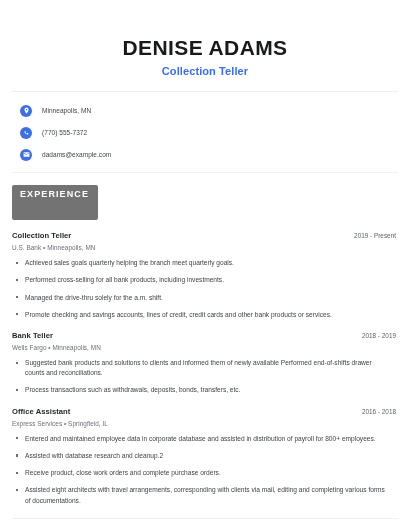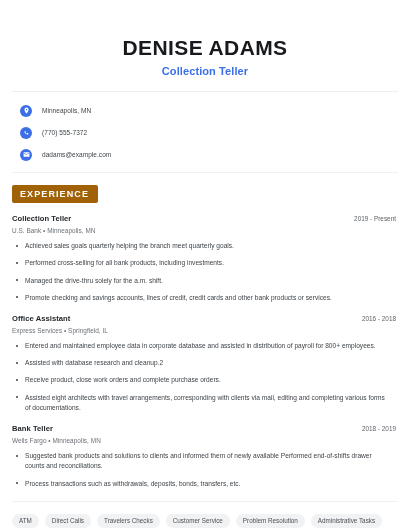--- a/index.html
+++ b/index.html
@@ -79,26 +79,26 @@
 
   
   .section { margin-top: 10px; }
   .sec-divider {
     height: 1px;
     background: #eef0f3;
     margin-bottom: 10px;
   }
   .badge {
     display: inline-block;
-    background: #a16207;
+    background: #737373;
     color: #ffffff;
     font-size: 9px;
     font-weight: bold;
     letter-spacing: 1.1px;
-    padding: 4px 9px 4px 8px;
+    padding: 4px 9px 21px 8px;
     border-radius: 2px;
   }
 
   
   .entry { margin-top: 11px; }
   .entry:first-of-type { margin-top: 12px; }
   .entry-head {
     display: flex;
     align-items: baseline;
     justify-content: space-between;
@@ -219,43 +219,43 @@
       <ul class="bullets">
         <li>Achieved sales goals quarterly helping the branch meet quarterly goals.</li>
         <li>Performed cross-selling for all bank products, including investments.</li>
         <li>Managed the drive-thru solely for the a.m. shift.</li>
         <li>Promote checking and savings accounts, lines of credit, credit cards and other bank products or services.</li>
       </ul>
     </div>
 
     <div class="entry">
       <div class="entry-head">
+        <span class="entry-role">Bank Teller</span>
+        <span class="entry-date">2018 - 2019</span>
+      </div>
+      <div class="entry-company">Wells Fargo • Minneapolis, MN</div>
+      <ul class="bullets">
+        <li>Suggested bank products and solutions to clients and informed them of newly available Performed end-of-shifts drawer counts and reconciliations.</li>
+        <li>Process transactions such as withdrawals, deposits, bonds, transfers, etc.</li>
+      </ul>
+    </div>
+
+    <div class="entry">
+      <div class="entry-head">
         <span class="entry-role">Office Assistant</span>
         <span class="entry-date">2016 - 2018</span>
       </div>
       <div class="entry-company">Express Services • Springfield, IL</div>
       <ul class="bullets">
         <li>Entered and maintained employee data in corporate database and assisted in distribution of payroll for 800+ employees.</li>
         <li>Assisted with database research and cleanup.2</li>
         <li>Receive product, close work orders and complete purchase orders.</li>
         <li>Assisted eight architects with travel arrangements, corresponding with clients via mail, editing and completing various forms of documentations.</li>
       </ul>
     </div>
-
-    <div class="entry">
-      <div class="entry-head">
-        <span class="entry-role">Bank Teller</span>
-        <span class="entry-date">2018 - 2019</span>
-      </div>
-      <div class="entry-company">Wells Fargo • Minneapolis, MN</div>
-      <ul class="bullets">
-        <li>Suggested bank products and solutions to clients and informed them of newly available Performed end-of-shifts drawer counts and reconciliations.</li>
-        <li>Process transactions such as withdrawals, deposits, bonds, transfers, etc.</li>
-      </ul>
-    </div>
   </div>
 
   <div class="skills-wrap">
     <div class="sec-divider"></div>
     <div class="pills">
       <span class="pill">ATM</span>
       <span class="pill">Direct Calls</span>
       <span class="pill">Travelers Checks</span>
       <span class="pill">Customer Service</span>
       <span class="pill">Problem Resolution</span>

